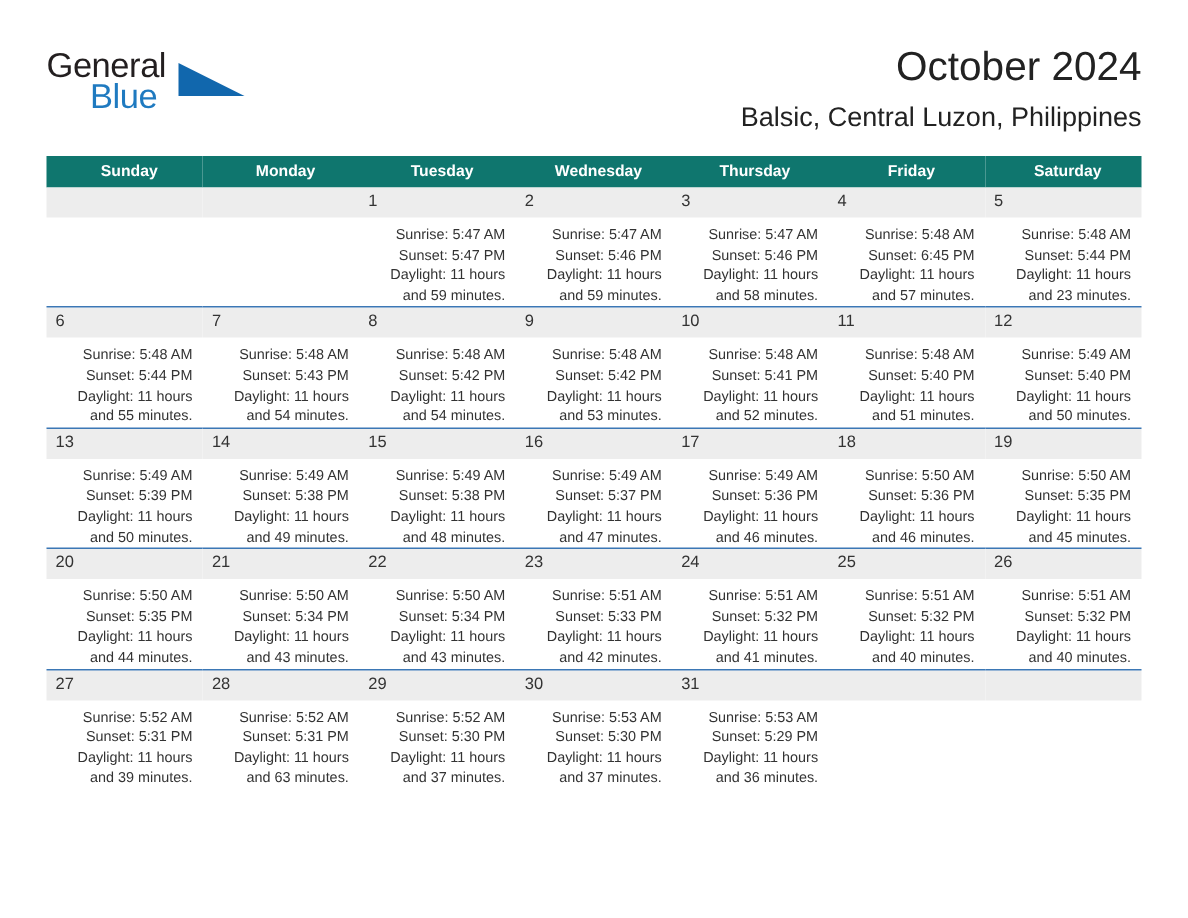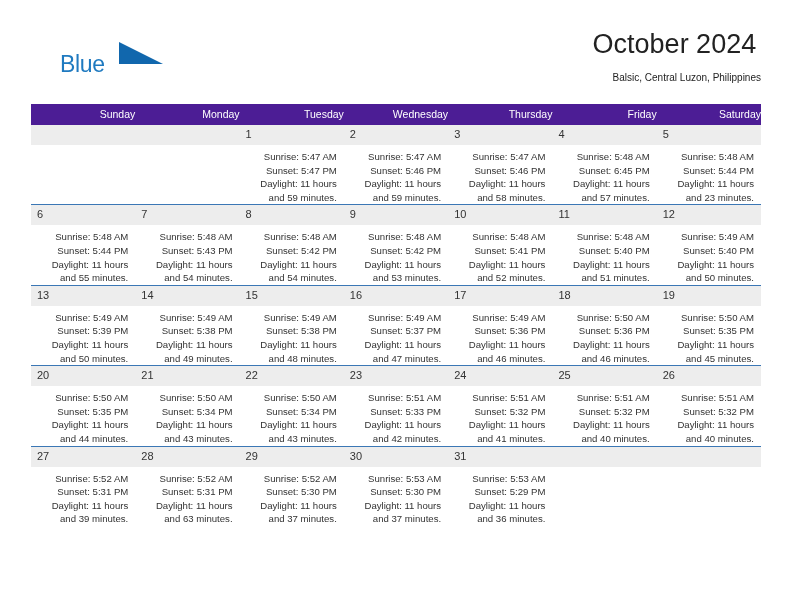--- a/index.html
+++ b/index.html
@@ -59,52 +59,53 @@
   .logo-tri-svg {
     position: absolute;
     left: 86px;
     top: 12px;
   }
 
   .title-block {
     position: absolute;
     right: 0;
     top: 0;
+    text-align: right;
   }
   .cal-title {
     font-size: 27px;
     color: #222222;
     line-height: 32px;
     white-space: nowrap;
   }
   .cal-subtitle {
     margin-top: 9px;
-    font-size: 10px;
+    font-size: 18px;
     color: #222222;
     line-height: 18px;
     white-space: nowrap;
     margin-left: 20px;
   }
 
   
   .calendar {
     position: absolute;
     left: 31px;
     top: 104px;
     width: 730px;
     border-collapse: collapse;
     table-layout: fixed;
   }
 
   .calendar th {
-    background: #4c1d95;
+    background: #0f766e;
     color: #ffffff;
     font-size: 10.5px;
-    font-weight: normal;
-    text-align: right;
+    font-weight: bold;
+    text-align: center;
     padding: 4px 0 5px 6px;
     height: 11px;
     line-height: 12px;
     border: none;
   }
 
   .calendar td {
     vertical-align: top;
     padding: 0;
     border: none;
@@ -140,20 +141,21 @@
   .cell-empty .details { visibility: hidden; }
 </style>
 </head>
 <body>
 
 <div class="page">
 
   <div class="header">
 
     <div class="logo">
+      <span class="logo-general">General</span>
       <svg class="logo-tri-svg" width="48" height="26" viewBox="0 0 48 26">
         <polygon points="2,2 46,24 2,24" fill="#1167ad"></polygon>
       </svg>
       <span class="logo-blue">Blue</span>
     </div>
 
     <div class="title-block">
       <div class="cal-title">October 2024</div>
       <div class="cal-subtitle">Balsic, Central Luzon, Philippines</div>
     </div>

